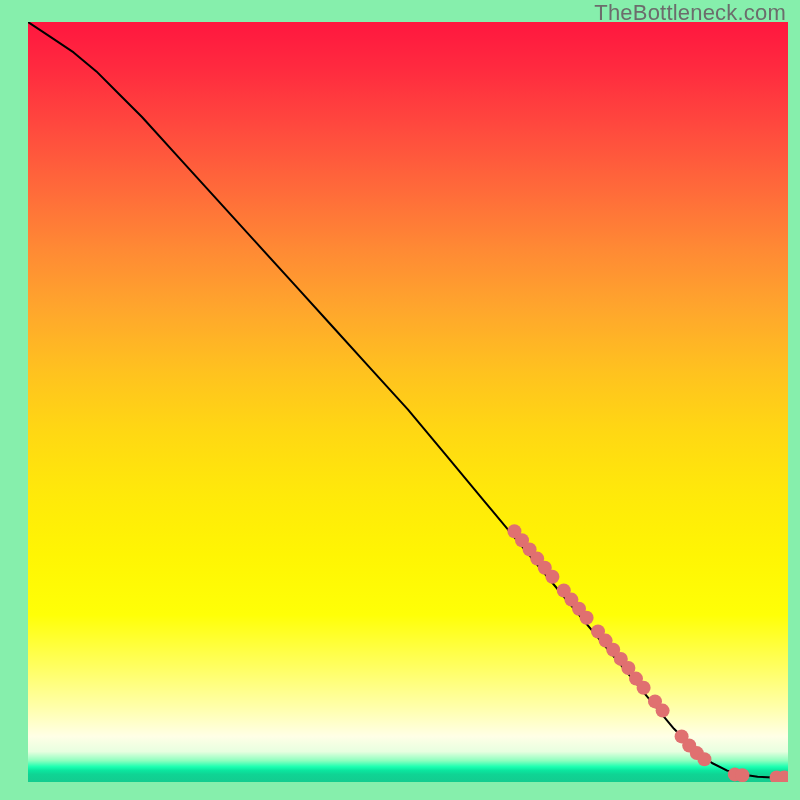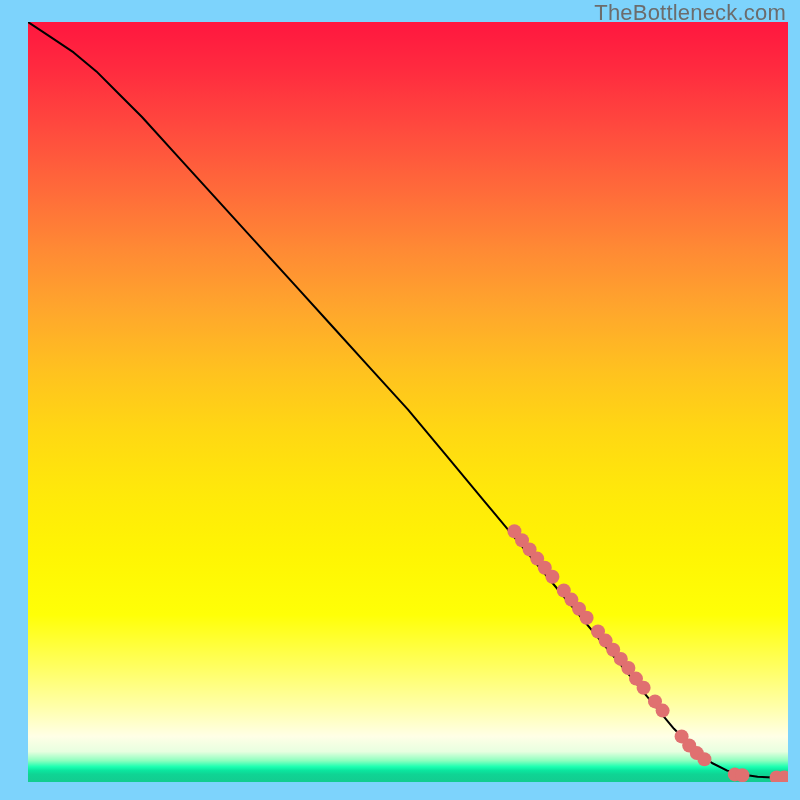--- a/index.html
+++ b/index.html
@@ -8,21 +8,21 @@
     width: 800px;
     height: 800px;
     background: #000;
     overflow: hidden;
     font-family: Arial, Helvetica, sans-serif;
   }
   .stage {
     position: relative;
     width: 800px;
     height: 800px;
-    background: #7dd3fc;
+    background: #86efac;
   }
   .plot {
     position: absolute;
     left: 28px;
     top: 22px;
     width: 760px;
     height: 760px;
     
     background: linear-gradient(
       to bottom,

